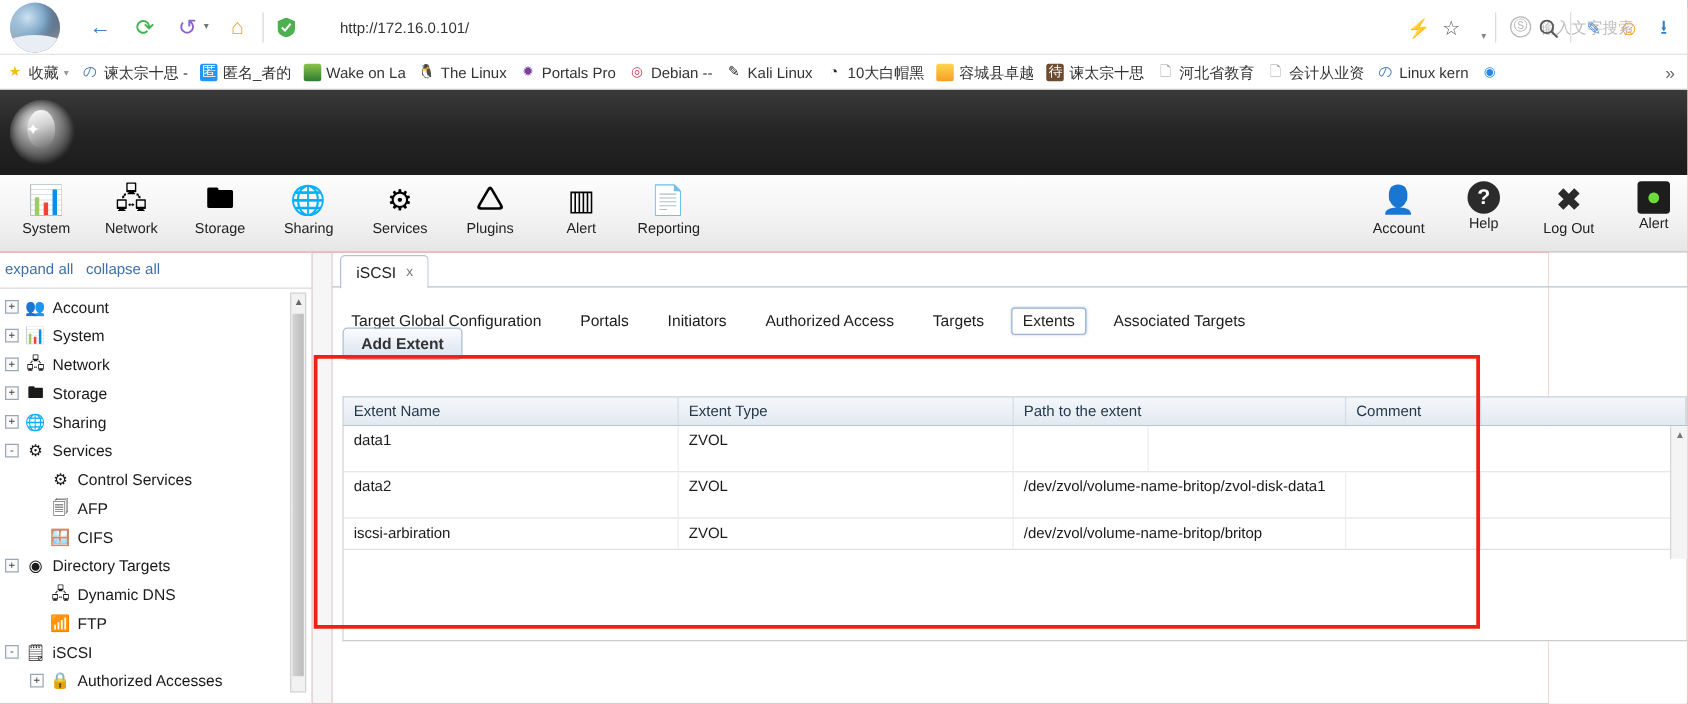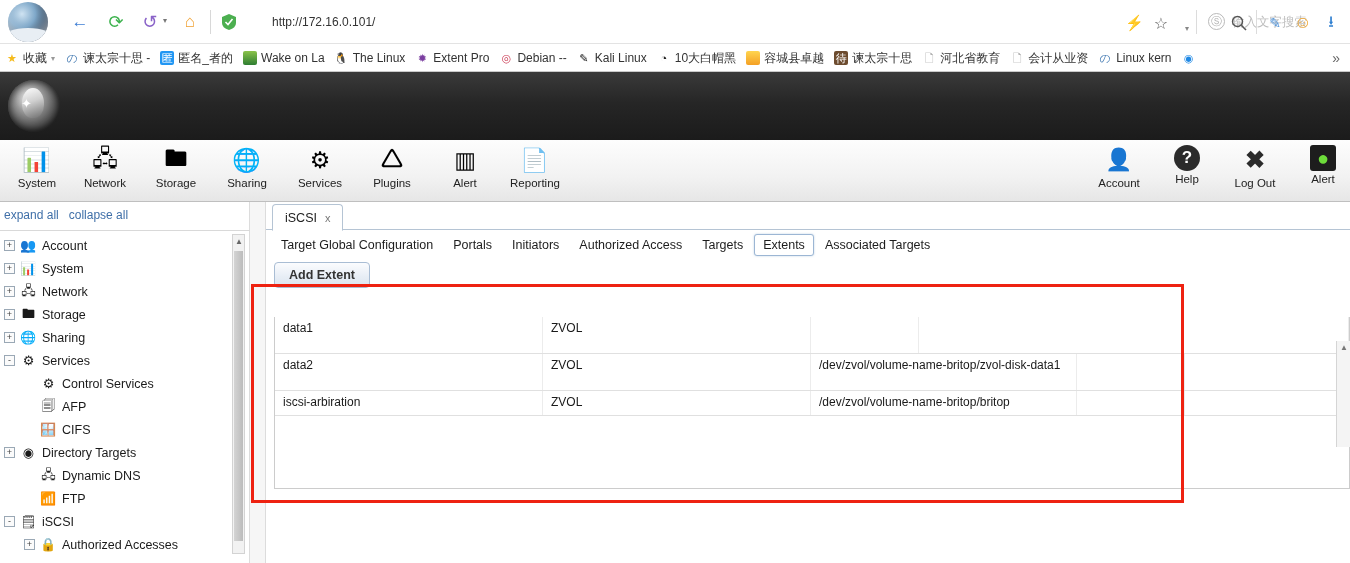--- a/index.html
+++ b/index.html
@@ -233,22 +233,22 @@
     position: absolute; left: 6px; top: 2px; height: 27px;
     padding: 0 12px 0 12px;
     background: #ffffff;
     border: 1px solid #b5c4d4; border-bottom: 1px solid #ffffff;
     border-radius: 4px 4px 0 0;
     display: flex; align-items: center; gap: 8px;
     font-size: 12.5px; color: #222; cursor: pointer;
   }
   .tab-chip .tab-x { font-size: 11px; color: #777; cursor: pointer; }
   .subtabs {
-    position: absolute; left: 0; top: 28px; width: 1084px; height: 29px;
-    display: flex; align-items: center; padding-left: 6px; gap: 2px;
+    position: absolute; left: 0; top: 40px; width: 1084px; height: 29px;
+    display: flex; align-items: center; padding-left: 6px; gap: 13px;
   }
   .subtab {
     font-size: 12.5px; color: #1d1d1d; padding: 3px 8px; cursor: pointer;
     border: 1px solid transparent; border-radius: 3px;
   }
   .subtab.active {
     background: #ffffff; border: 1px solid #9cb6d4;
     box-shadow: 0 0 2px rgba(120,160,200,0.5);
   }
   .add-btn {
@@ -349,21 +349,21 @@
       <span class="bm-ico ico-blue">匿</span>
       <span>匿名_者的</span>
     </div><div class="bm">
       <span class="bm-ico ico-green"></span>
       <span>Wake on La</span>
     </div><div class="bm">
       <span class="bm-ico ico-tux">🐧</span>
       <span>The Linux</span>
     </div><div class="bm">
       <span class="bm-ico ico-cent">✹</span>
-      <span>Extent Pro</span>
+      <span>Portals Pro</span>
     </div><div class="bm">
       <span class="bm-ico ico-deb">◎</span>
       <span>Debian --</span>
     </div><div class="bm">
       <span class="bm-ico ico-kali">✎</span>
       <span>Kali Linux</span>
     </div><div class="bm">
       <span class="bm-ico ico-circle">◔</span>
       <span>10大白帽黑</span>
     </div><div class="bm">
@@ -547,20 +547,27 @@
         <div class="subtab">Initiators</div>
         <div class="subtab">Authorized Access</div>
         <div class="subtab">Targets</div>
         <div class="subtab active">Extents</div>
         <div class="subtab">Associated Targets</div>
       </div>
 
     <div class="add-btn">Add Extent</div>
 
     <div class="grid">
+      <div class="grid-head" id="grid-head">
+          <div class="th col-1">Extent Name</div>
+          <div class="th col-2">Extent Type</div>
+          <div class="th col-3">Path to the extent</div>
+          <div class="th col-4">Comment</div>
+          <div class="th col-5"></div>
+        </div>
       <div class="grid-body" id="grid-body">
           <div class="grid-row row-h2">
             <div class="td col-1">data1</div>
             <div class="td col-2">ZVOL</div>
             <div class="td col-4"></div>
             <div class="td col-5"></div>
           </div>
           <div class="grid-row row-h2">
             <div class="td col-1">data2</div>
             <div class="td col-2">ZVOL</div>

